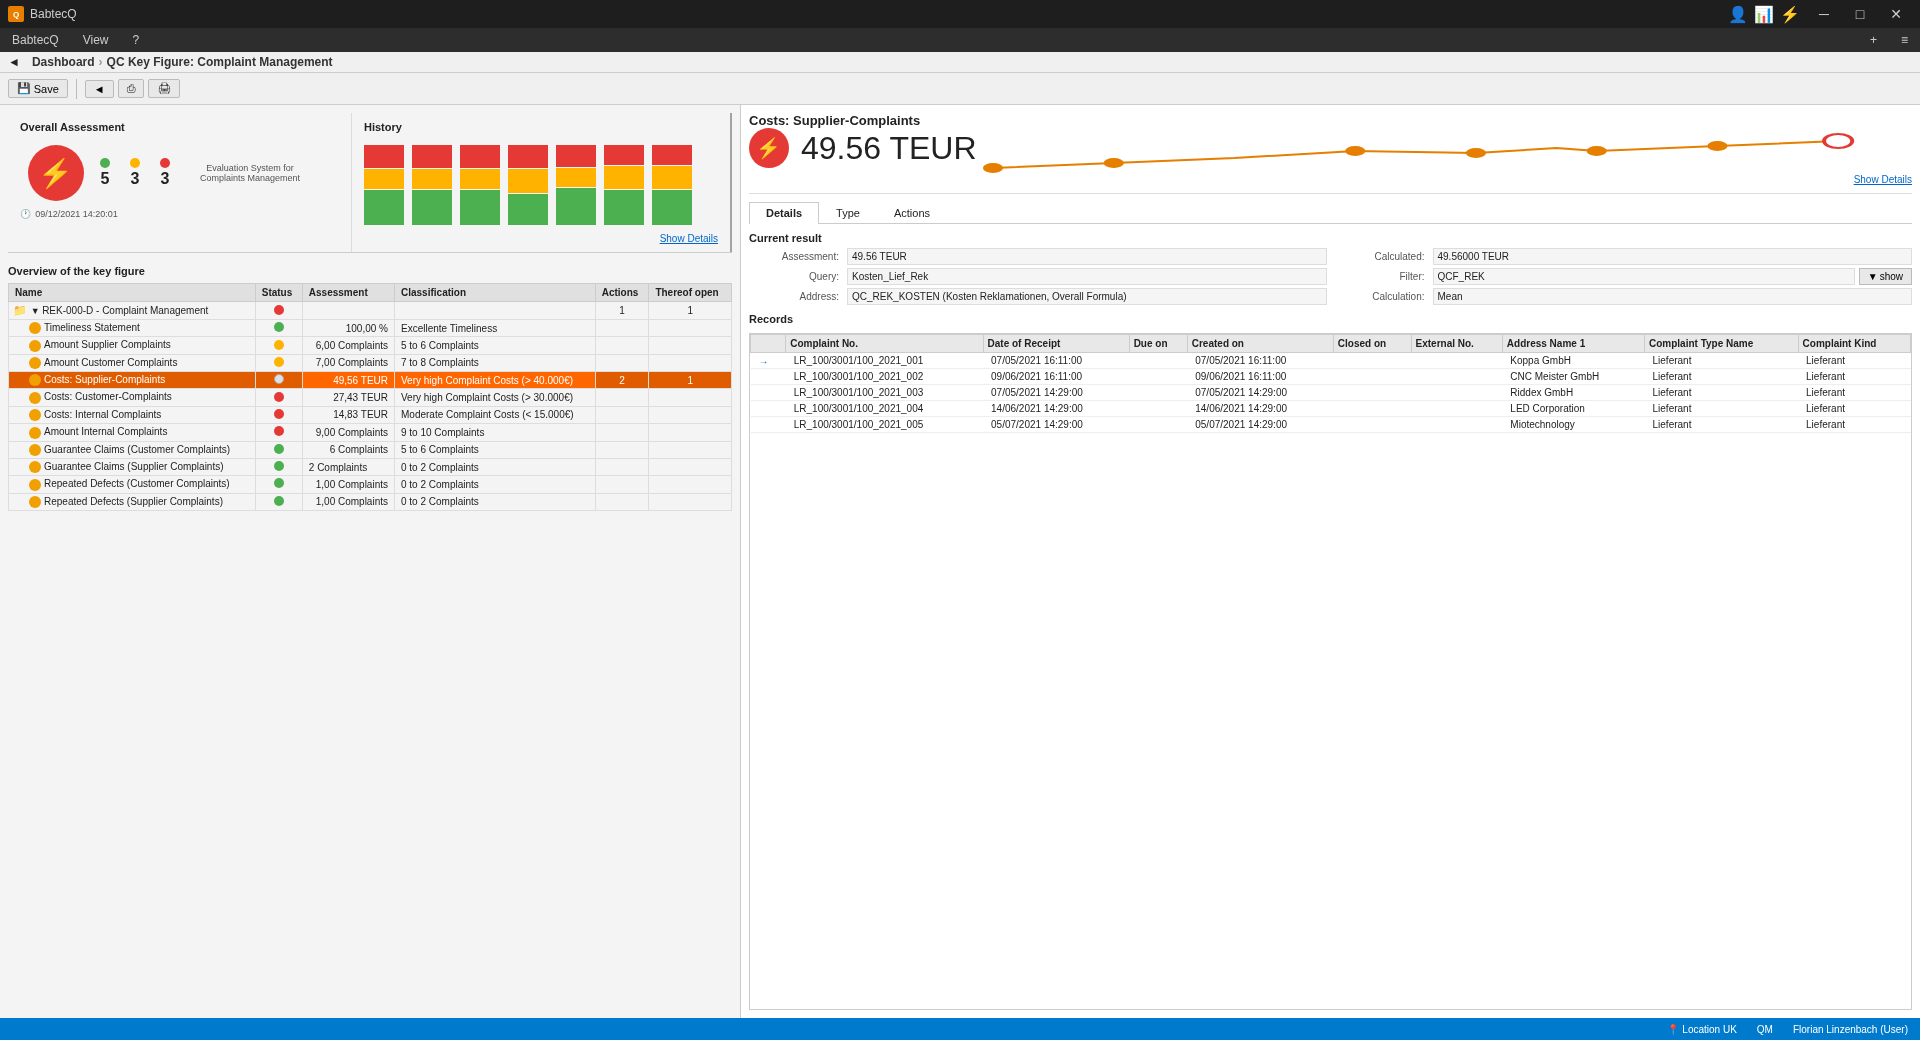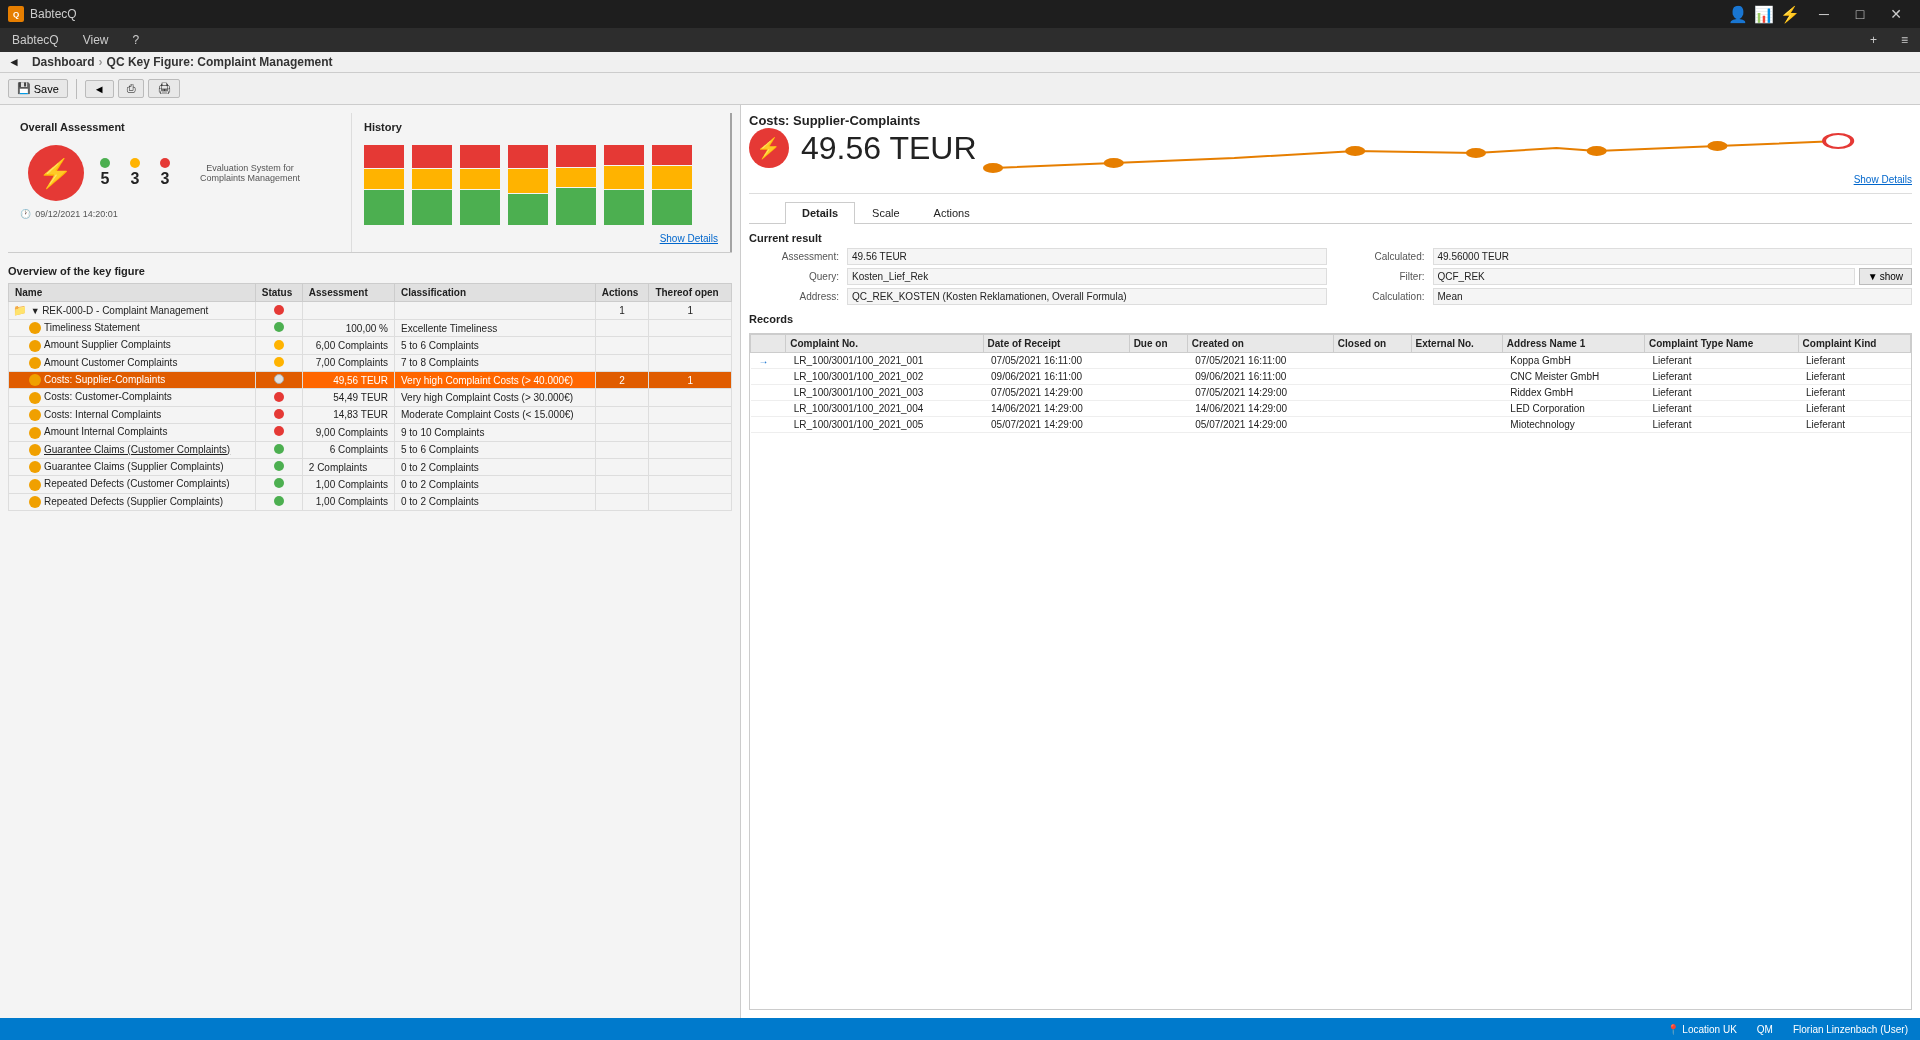--- a/index.html
+++ b/index.html
@@ -53,21 +53,21 @@
 
     
     #right-panel { flex: 1; display: flex; flex-direction: column; background: #fff; border-left: 1px solid #ccc; padding: 8px; overflow: hidden; }
     .costs-title { font-weight: 700; font-size: 13px; }
     .costs-amount { font-size: 32px; font-weight: 300; display: flex; align-items: center; gap: 12px; }
     .lightning-sm { width: 40px; height: 40px; background: #e53935; border-radius: 50%; display: flex; align-items: center; justify-content: center; color: white; font-size: 20px; }
 
     
     .tabs { display: flex; border-bottom: 1px solid #ccc; margin-bottom: 8px; }
     .tab { padding: 4px 16px; cursor: pointer; font-size: 11px; border: 1px solid transparent; border-bottom: none; }
-    .tab.active { background: white; border-color: #ccc; border-bottom-color: white; font-weight: 600; margin-bottom: -1px; margin-left: 36px; }
+    .tab.active { background: white; border-color: #ccc; border-bottom-color: white; font-weight: 600; margin-bottom: -1px; }
 
     
     .result-section { margin-bottom: 8px; }
     .show-btn { padding: 2px 8px; background: #e8e8e8; border: 1px solid #bbb; cursor: pointer; font-size: 10px; }
 
     
     .records-section { flex: 1; overflow: hidden; display: flex; flex-direction: column; }
     .records-title { font-weight: 700; font-size: 11px; margin-bottom: 8px; }
     .records-table-wrap { flex: 1; overflow: auto; border: 1px solid #ccc; }
     .records-table { width: 100%; border-collapse: collapse; font-size: 10px; min-width: 900px; }
@@ -265,21 +265,21 @@
                 <td style="padding-left: 20px;"><span style="display: inline-block; width: 12px; height: 12px; background: rgb(240, 160, 0); border-radius: 50%; margin-right: 3px; vertical-align: middle;"></span><span>Costs: Supplier-Complaints</span></td>
                 <td style="text-align: center;"><span style="display: inline-block; width: 10px; height: 10px; border-radius: 50%; background: rgb(224, 224, 224); border: 1px solid rgb(170, 170, 170);"></span></td>
                 <td style="text-align: right; background: rgb(255, 102, 0);">49,56 TEUR</td>
                 <td style="background: rgb(255, 102, 0);">Very high Complaint Costs (&gt; 40.000€)</td>
                 <td style="text-align: center;">2</td>
                 <td style="text-align: center;">1</td>
               </tr>
               <tr>
                 <td style="padding-left: 20px;"><span style="display: inline-block; width: 12px; height: 12px; background: rgb(240, 160, 0); border-radius: 50%; margin-right: 3px; vertical-align: middle;"></span><span>Costs: Customer-Complaints</span></td>
                 <td style="text-align: center;"><span style="display: inline-block; width: 10px; height: 10px; border-radius: 50%; background: rgb(229, 57, 53);"></span></td>
-                <td style="text-align: right;">54,49 TEUR</td>
+                <td style="text-align: right;">27,43 TEUR</td>
                 <td>Very high Complaint Costs (&gt; 30.000€)</td>
                 <td style="text-align: center;"></td>
                 <td style="text-align: center;"></td>
               </tr>
               <tr>
                 <td style="padding-left: 20px;"><span style="display: inline-block; width: 12px; height: 12px; background: rgb(240, 160, 0); border-radius: 50%; margin-right: 3px; vertical-align: middle;"></span><span>Costs: Internal Complaints</span></td>
                 <td style="text-align: center;"><span style="display: inline-block; width: 10px; height: 10px; border-radius: 50%; background: rgb(229, 57, 53);"></span></td>
                 <td style="text-align: right;">14,83 TEUR</td>
                 <td>Moderate Complaint Costs (&lt; 15.000€)</td>
                 <td style="text-align: center;"></td>
@@ -287,21 +287,21 @@
               </tr>
               <tr>
                 <td style="padding-left: 20px;"><span style="display: inline-block; width: 12px; height: 12px; background: rgb(240, 160, 0); border-radius: 50%; margin-right: 3px; vertical-align: middle;"></span><span>Amount Internal Complaints</span></td>
                 <td style="text-align: center;"><span style="display: inline-block; width: 10px; height: 10px; border-radius: 50%; background: rgb(229, 57, 53);"></span></td>
                 <td style="text-align: right;">9,00 Complaints</td>
                 <td>9 to 10 Complaints</td>
                 <td style="text-align: center;"></td>
                 <td style="text-align: center;"></td>
               </tr>
               <tr>
-                <td style="padding-left: 20px; text-decoration: underline;"><span style="display: inline-block; width: 12px; height: 12px; background: rgb(240, 160, 0); border-radius: 50%; margin-right: 3px; vertical-align: middle;"></span><span>Guarantee Claims (Customer Complaints)</span></td>
+                <td style="padding-left: 20px;"><span style="display: inline-block; width: 12px; height: 12px; background: rgb(240, 160, 0); border-radius: 50%; margin-right: 3px; vertical-align: middle;"></span><span>Guarantee Claims (Customer Complaints)</span></td>
                 <td style="text-align: center;"><span style="display: inline-block; width: 10px; height: 10px; border-radius: 50%; background: rgb(76, 175, 80);"></span></td>
                 <td style="text-align: right;">6 Complaints</td>
                 <td>5 to 6 Complaints</td>
                 <td style="text-align: center;"></td>
                 <td style="text-align: center;"></td>
               </tr>
               <tr>
                 <td style="padding-left: 20px;"><span style="display: inline-block; width: 12px; height: 12px; background: rgb(240, 160, 0); border-radius: 50%; margin-right: 3px; vertical-align: middle;"></span><span>Guarantee Claims (Supplier Complaints)</span></td>
                 <td style="text-align: center;"><span style="display: inline-block; width: 10px; height: 10px; border-radius: 50%; background: rgb(76, 175, 80);"></span></td>
                 <td style="text-align: left;">2 Complaints</td>
@@ -353,21 +353,21 @@
             <circle cx="420" cy="28" r="7" fill="white" stroke="#e53935" stroke-width="2"></circle>
           </svg>
         </div>
         <div style="text-align:right; align-self:flex-end;">
           <span class="show-details-link">Show Details</span>
         </div>
       </div>
 
       <div class="tabs">
         <div class="tab active">Details</div>
-        <div class="tab">Scale</div>
+        <div class="tab">Type</div>
         <div class="tab">Actions</div>
       </div>
 
       <div class="result-section">
         <div class="section-title">Current result</div>
         <div style="display:grid; grid-template-columns:90px 1fr 90px 1fr; gap:3px 8px; align-items:center; font-size:10px; margin-top:4px;">
           <span style="text-align:right; color:#555;">Assessment:</span>
           <span style="background:#f5f5f5;border:1px solid #ddd;padding:2px 4px;">49.56 TEUR</span>
           <span style="text-align:right; color:#555;">Calculated:</span>
           <span style="background:#f5f5f5;border:1px solid #ddd;padding:2px 4px;">49.56000 TEUR</span>

